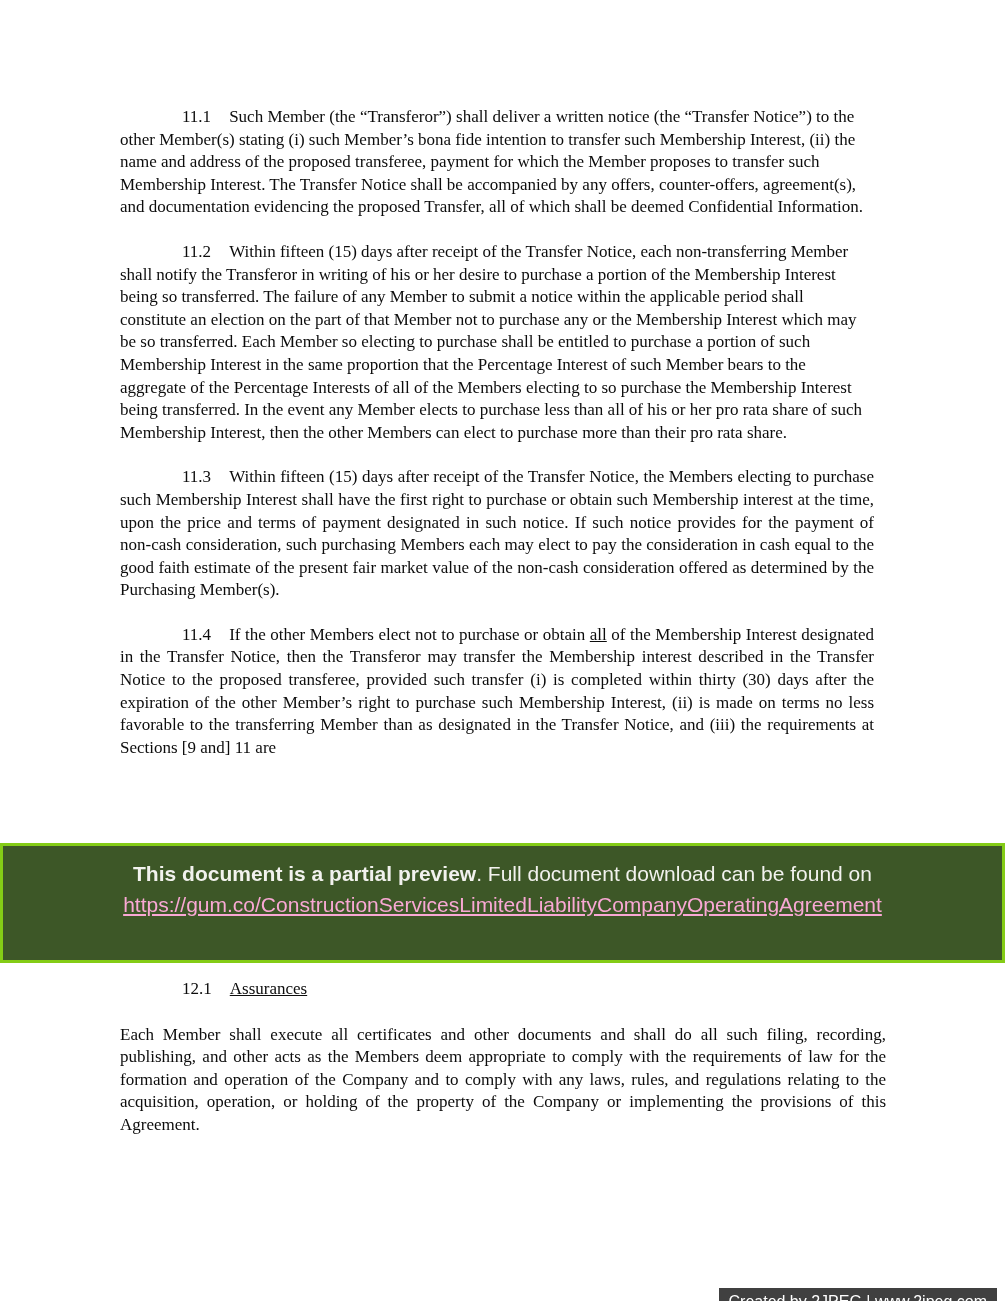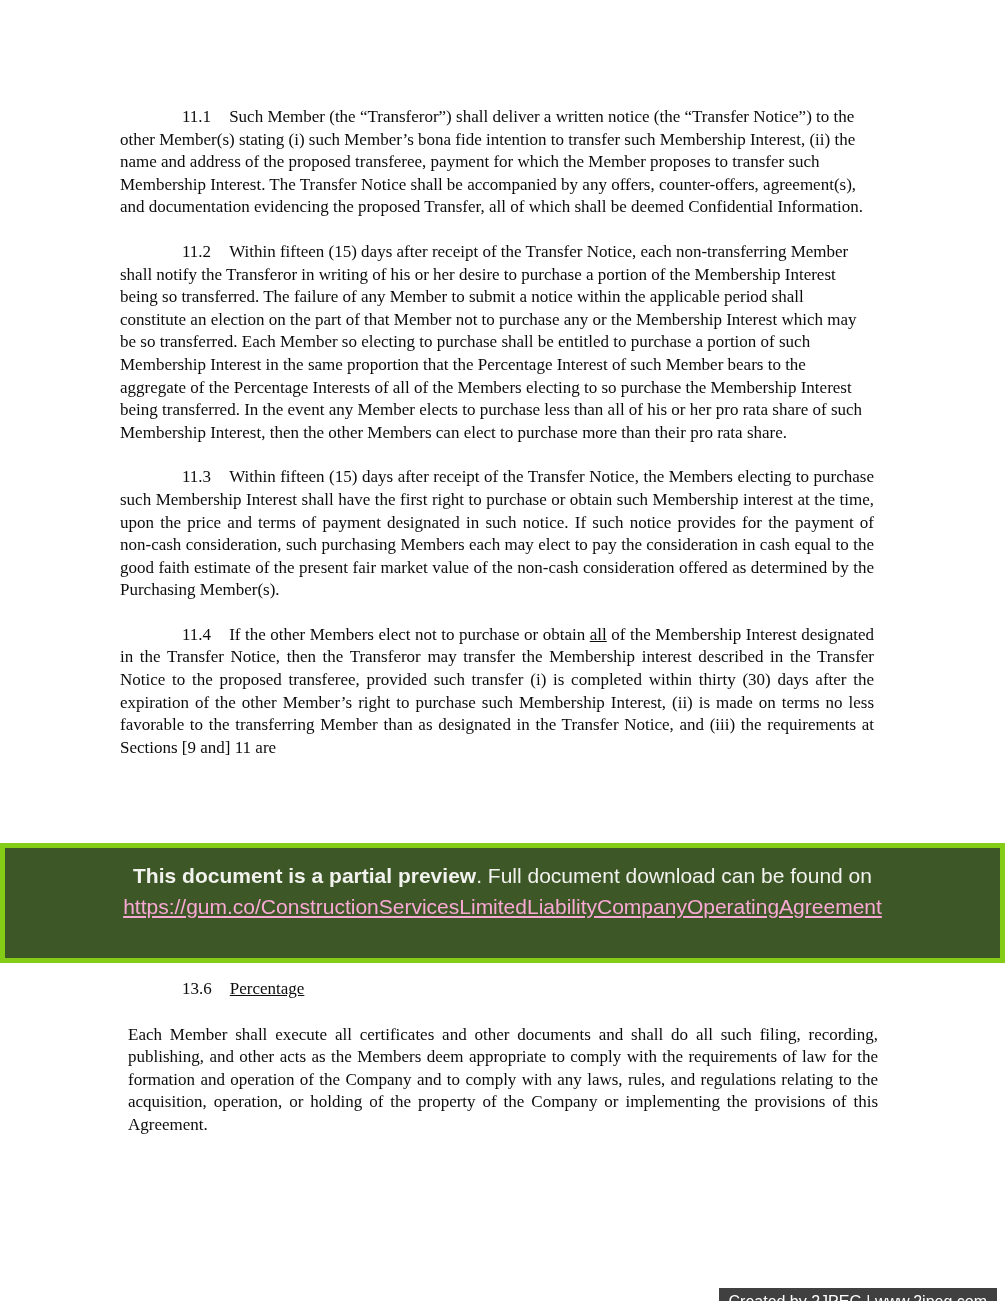--- a/index.html
+++ b/index.html
@@ -56,31 +56,31 @@
     text-indent: 62px;
   }
   .heading .htitle {
     text-decoration: underline;
   }
   .body-para {
     font-size: 17px;
     line-height: 22.6px;
     text-align: justify;
     text-indent: 0;
-    margin: 8px;
+    margin: 0;
   }
   .banner {
     position: absolute;
     left: 0;
     top: 843px;
     width: 1005px;
     height: 120px;
     box-sizing: border-box;
     background: #3d5727;
-    border: 5px solid #84cc16;
+    border: 3px solid #84cc16;
     text-align: center;
     font-family: "Liberation Sans", sans-serif;
     color: #f2f2ee;
     padding-top: 12px;
   }
   .banner-line {
     font-size: 21px;
     line-height: 31px;
     white-space: nowrap;
   }
@@ -120,21 +120,21 @@
 
   </div>
 
   <div class="banner">
     <div class="banner-line"><b>This document is a partial preview</b><span>. Full document download can be found on</span></div>
     <div class="banner-line"><a class="banner-link">https://gum.co/ConstructionServicesLimitedLiabilityCompanyOperatingAgreement</a></div>
   </div>
 
   <div class="doc-bottom">
 
-    <p class="heading"><span class="pnum">13.6</span><span class="htitle">Percentage</span></p>
+    <p class="heading"><span class="pnum">12.1</span><span class="htitle">Assurances</span></p>
 
     <p class="body-para">Each Member shall execute all certificates and other documents and shall do all such filing, recording, publishing, and other acts as the Members deem appropriate to comply with the requirements of law for the formation and operation of the Company and to comply with any laws, rules, and regulations relating to the acquisition, operation, or holding of the property of the Company or implementing the provisions of this Agreement.</p>
 
   </div>
 
   <div class="watermark">Created by 2JPEG | www.2jpeg.com</div>
 
 </div>
 
 </body></html>

